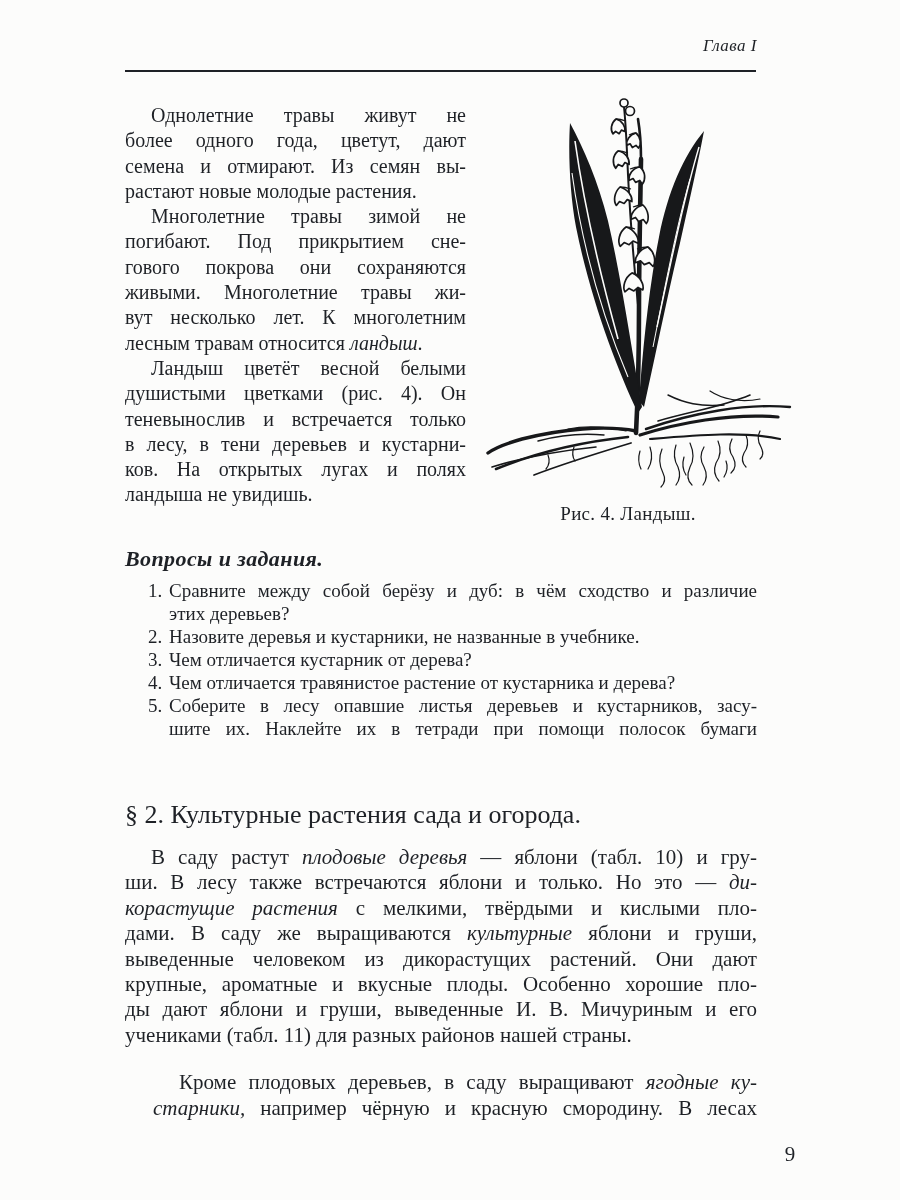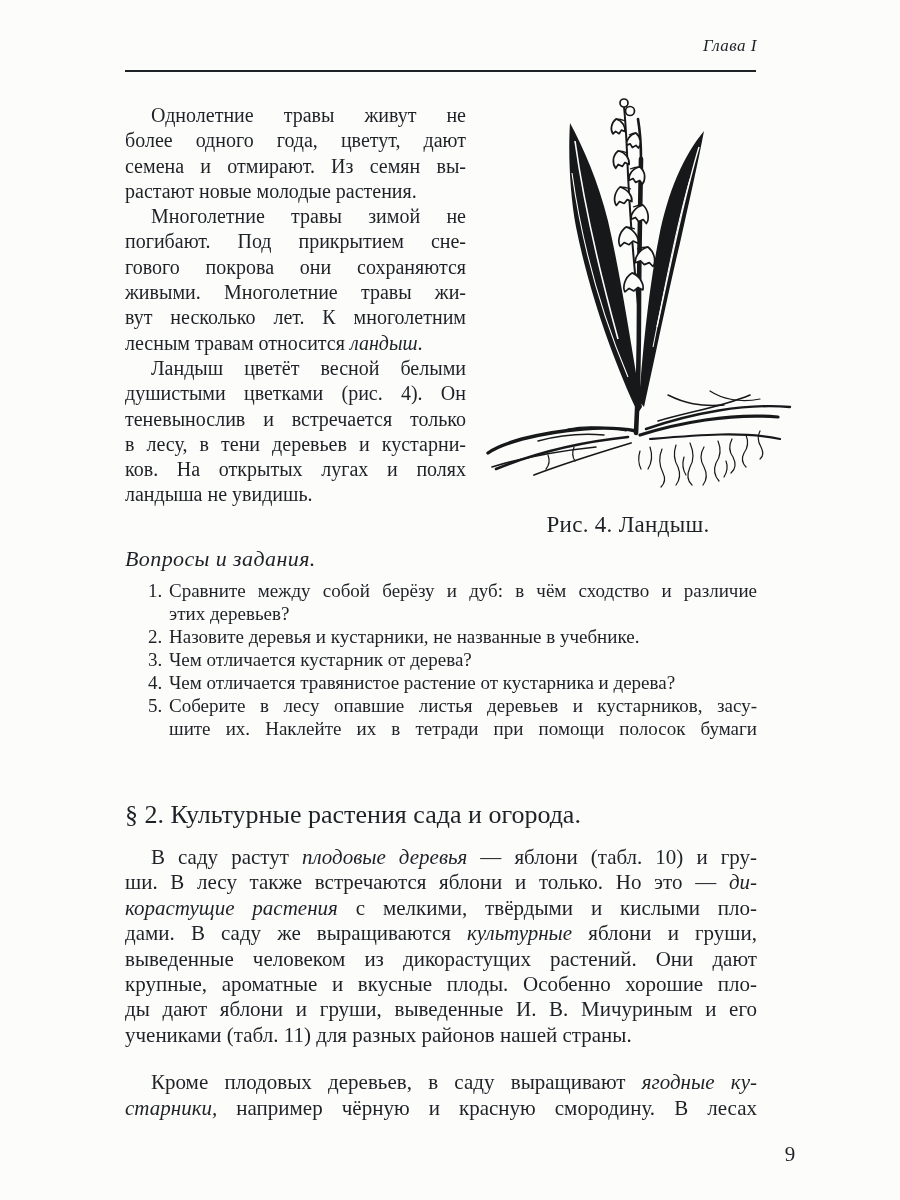--- a/index.html
+++ b/index.html
@@ -27,40 +27,40 @@
   }
   
   .left-col {
     position:absolute; top:103px; left:125px; width:341px;
     font-size:20px; line-height:25.3px;
   }
   
   .figure { position:absolute; top:95px; left:478px; width:322px; }
   .figure svg { display:block; }
   .figure-caption {
-    margin-top:19px; width:300px; text-align:center;
-    font-size:23px; line-height:22px; letter-spacing:.3px;
+    margin-top:8px; width:300px; text-align:center;
+    font-size:19px; line-height:22px; letter-spacing:.3px;
   }
   
   .questions { position:absolute; top:545px; left:125px; width:632px; }
   .questions-heading {
-    font-weight:normal; font-style:italic; font-size:22px; line-height:27px;
+    font-weight:bold; font-style:italic; font-size:22px; line-height:27px;
     letter-spacing:.4px;
   }
   .q-list { margin-top:7px; font-size:19px; line-height:23px; }
   .q-item { display:flex; }
   .q-num { margin-left:23px; width:21px; flex:0 0 21px; }
   .q-text { flex:1; min-width:0; }
   
   .section { position:absolute; top:800px; left:125px; width:632px; }
   .section-heading {
     text-align:left; font-weight:normal; font-size:26px; line-height:30px;
   }
   .body-par { margin-top:15px; font-size:21px; line-height:25.4px; }
-  .body-par + .body-par { margin-top:22px; }
+  .body-par + .body-par { margin-top:22px;margin-left:28px; }
   
   .tl { text-align:justify; text-align-last:left; }
   .tl.j { text-align-last:justify; }
   .tl.ind { text-indent:26px; }
   .it { font-style:italic; }
   .page-number {
     position:absolute; top:1142px; left:770px; width:40px;
     text-align:center; font-size:21px;
   }
 </style>

